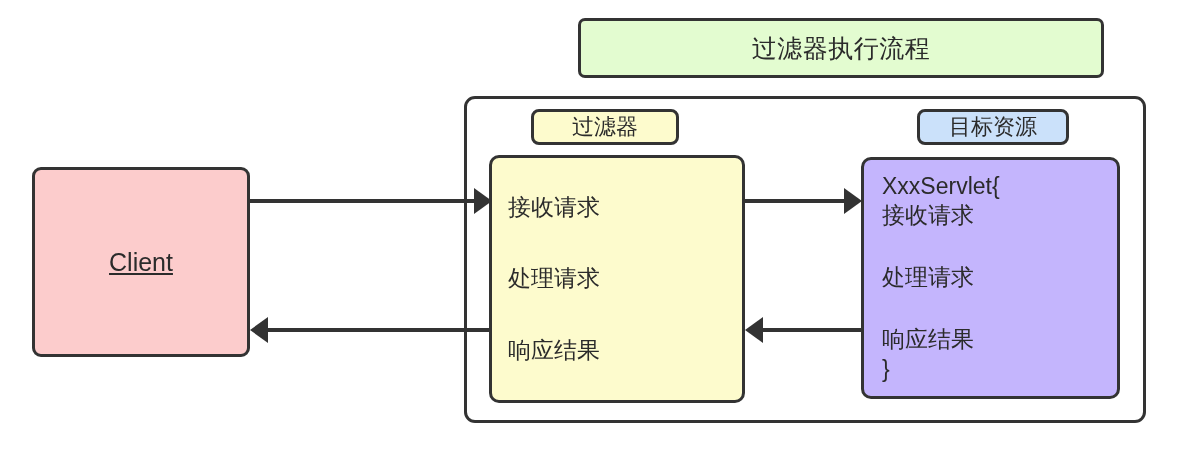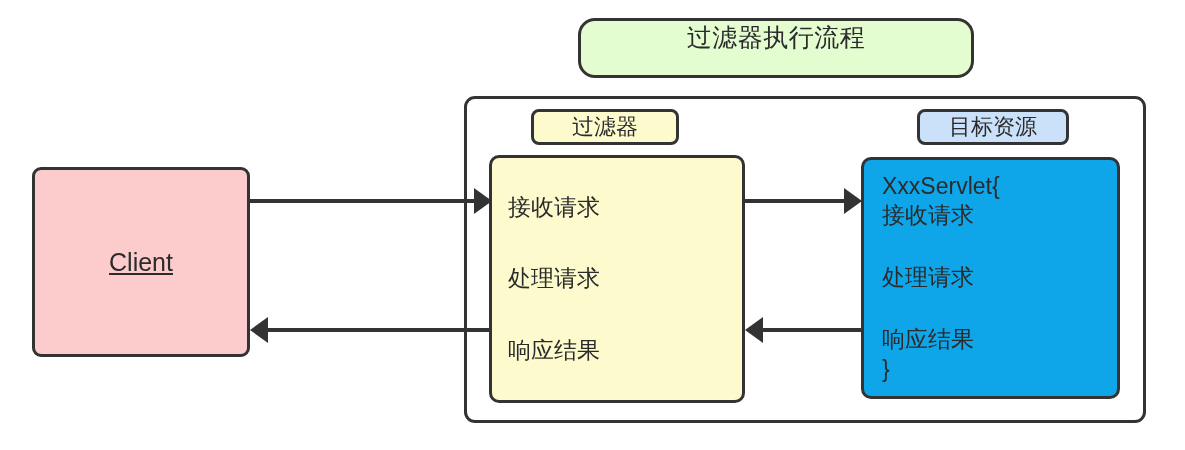--- a/index.html
+++ b/index.html
@@ -26,25 +26,26 @@
     box-sizing: border-box;
     border: 3px solid #333333;
     border-radius: 9px;
     display: flex;
   }
 
   
   #title-box {
     left: 578px;
     top: 18px;
-    width: 396px;
+    width: 526px;
     height: 60px;
     background: #e3fcd0;
+    align-items: center;
     justify-content: center;
-    border-radius: 17px;
+    border-radius: 7px;
   }
   #title-box .txt {
     font-size: 25px;
     letter-spacing: 0.5px;
   }
 
   
   #container-box {
     left: 464px;
     top: 96px;
@@ -104,21 +105,21 @@
     border-radius: 10px;
   }
   #filter-box .line { font-size: 23px; white-space: nowrap; }
 
   
   #resource-box {
     left: 861px;
     top: 157px;
     width: 259px;
     height: 242px;
-    background: #0ea5e9;
+    background: #c4b5fd;
     flex-direction: column;
     justify-content: space-between;
     padding: 12px 0 12px 18px;
     border-radius: 10px;
   }
   #resource-box .grp { display: flex; flex-direction: column; }
   #resource-box .line { font-size: 23px; white-space: nowrap; line-height: 1.28; }
 
   
   #arrows {

